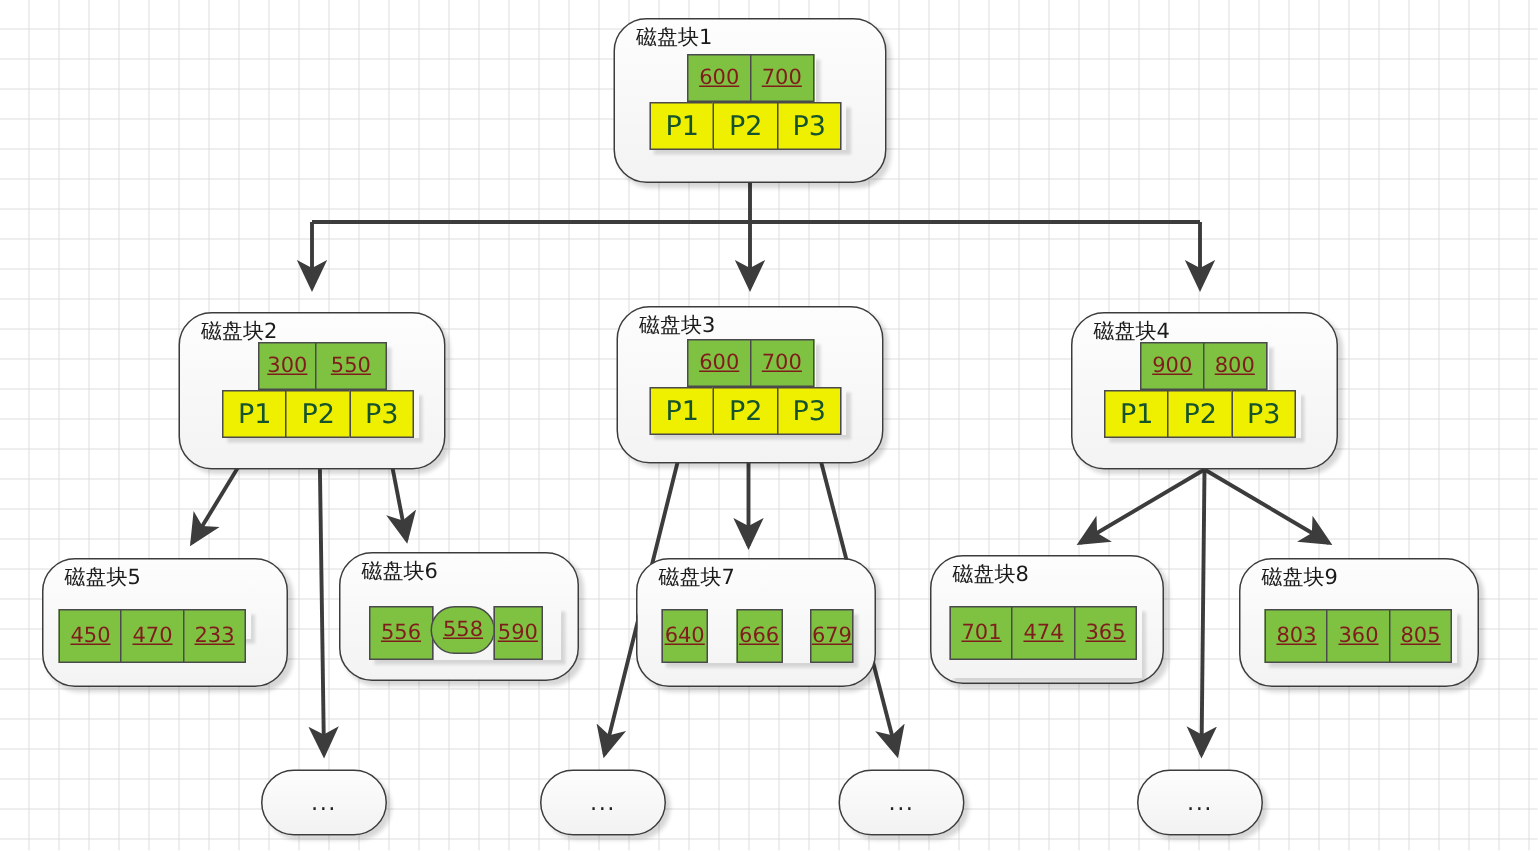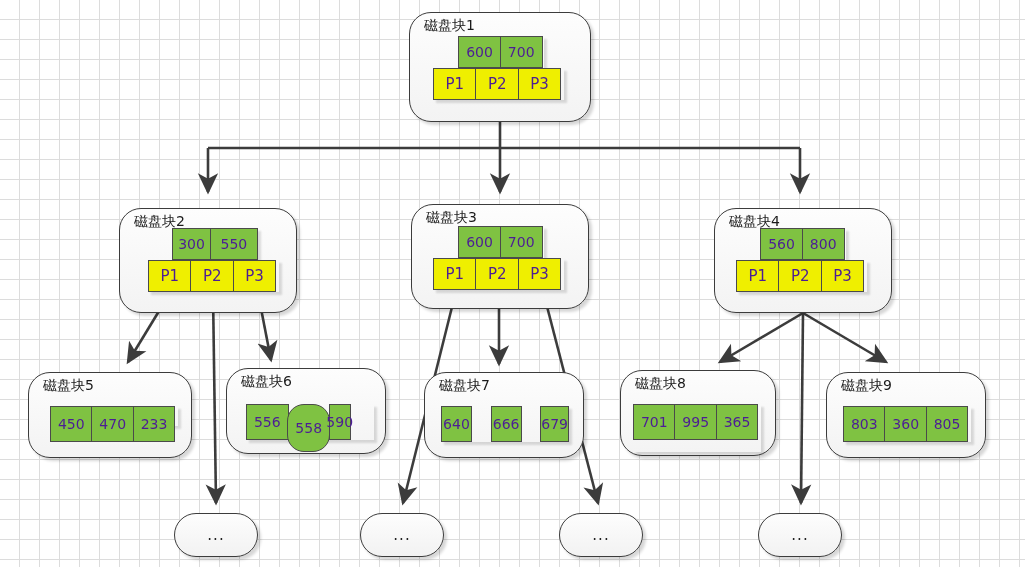--- a/index.html
+++ b/index.html
@@ -46,38 +46,39 @@
     position:absolute;
     display:flex;
     box-shadow:3px 3px 2px rgba(0,0,0,.13);
   }
   .key{
     box-sizing:border-box;
     background:#7fc242;
     border:1.3px solid #4a4a4a;
     margin-left:-1.3px;
     display:flex;align-items:center;justify-content:center;
-    font-size:14px;color:#4c1d95;
-    font-family:"DejaVu Sans","Liberation Sans",sans-serif;
+    font-size:14px;color:#7f1d1d;
+    font-family:"DejaVu Sans","Liberation Sans",sans-serif;
+    text-decoration:underline;
   }
   .key:first-child{margin-left:0;}
 
   
   .ptrs{
     position:absolute;
     display:flex;
     box-shadow:3px 3px 2px rgba(0,0,0,.13);
   }
   .ptr{
     box-sizing:border-box;
     background:#efef00;
     border:1.3px solid #4a4a4a;
     margin-left:-1.3px;
     display:flex;align-items:center;justify-content:center;
-    font-size:15px;color:#4c1d95;
+    font-size:18px;color:#14532d;
     font-family:"DejaVu Sans","Liberation Sans",sans-serif;
   }
   .ptr:first-child{margin-left:0;}
 
   
   .ell{
     position:absolute;
     box-sizing:border-box;
     background:linear-gradient(to bottom,#fdfdfd 0%,#f2f2f2 100%);
     border:1.4px solid #3c3c3c;
@@ -155,58 +156,58 @@
       </div>
       <div class="ptrs" style="left: 433px; top: 258px; width: 131px; height: 32px;">
         <div class="ptr" style="width: 43.6667px; height: 32px;">P1</div>
         <div class="ptr" style="width: 43.6667px; height: 32px;">P2</div>
         <div class="ptr" style="width: 43.6667px; height: 32px;">P3</div>
       </div>
       <div class="node" style="left: 714px; top: 208px; width: 178px; height: 105px;">
         <div class="node-label">磁盘块4</div>
       </div>
       <div class="keys" style="left: 760px; top: 228px; width: 86px; height: 32px;">
-        <div class="key" style="width: 43px; height: 32px;">560</div>
+        <div class="key" style="width: 43px; height: 32px;">900</div>
         <div class="key" style="width: 43px; height: 32px;">800</div>
       </div>
       <div class="ptrs" style="left: 736px; top: 260px; width: 131px; height: 32px;">
         <div class="ptr" style="width: 43.6667px; height: 32px;">P1</div>
         <div class="ptr" style="width: 43.6667px; height: 32px;">P2</div>
         <div class="ptr" style="width: 43.6667px; height: 32px;">P3</div>
       </div>
       <div class="node" style="left: 28px; top: 372px; width: 164px; height: 86px;">
         <div class="node-label">磁盘块5</div>
       </div>
-      <div class="keys" style="left: 50px; top: 406px; width: 128px; height: 20px;">
+      <div class="keys" style="left: 39px; top: 406px; width: 128px; height: 20px;">
         <div class="key" style="width: 42.6667px; height: 36px;">450</div>
         <div class="key" style="width: 42.6667px; height: 36px;">470</div>
         <div class="key" style="width: 42.6667px; height: 36px;">233</div>
       </div>
       <div class="node" style="left: 226px; top: 368px; width: 160px; height: 86px;">
         <div class="node-label">磁盘块6</div>
       </div>
       <div class="keys" style="left: 246px; top: 404px; width: 128px; height: 36px;">
         <div class="key" style="width: 42.6667px; height: 36px;">556</div>
-        <div class="key" style="width: 42.6667px; height: 48px; border-radius: 17px;">558</div>
-        <div class="key" style="width: 22px; height: 36px;">590</div>
+        <div class="key" style="width: 42.6667px; height: 32px; border-radius: 17px;">558</div>
+        <div class="key" style="width: 33px; height: 36px;">590</div>
       </div>
       <div class="node" style="left: 424px; top: 372px; width: 160px; height: 86px;">
         <div class="node-label">磁盘块7</div>
       </div>
       <div class="keys" style="left: 441px; top: 406px; width: 128px; height: 36px; gap: 20px;">
         <div class="key" style="width: 42.6667px; height: 36px;">640</div>
         <div class="key" style="width: 42.6667px; height: 36px;">666</div>
         <div class="key" style="width: 29px; height: 36px;">679</div>
       </div>
       <div class="node" style="left: 620px; top: 370px; width: 156px; height: 86px;">
         <div class="node-label">磁盘块8</div>
       </div>
       <div class="keys" style="left: 633px; top: 404px; width: 128px; height: 48px;">
         <div class="key" style="width: 42.6667px; height: 36px;">701</div>
-        <div class="key" style="width: 42.6667px; height: 36px;">995</div>
+        <div class="key" style="width: 42.6667px; height: 36px;">474</div>
         <div class="key" style="width: 42.6667px; height: 36px;">365</div>
       </div>
       <div class="node" style="left: 826px; top: 372px; width: 160px; height: 86px;">
         <div class="node-label">磁盘块9</div>
       </div>
       <div class="keys" style="left: 843px; top: 406px; width: 128px; height: 36px;">
         <div class="key" style="width: 42.6667px; height: 36px;">803</div>
         <div class="key" style="width: 42.6667px; height: 36px;">360</div>
         <div class="key" style="width: 42.6667px; height: 36px;">805</div>
       </div>

